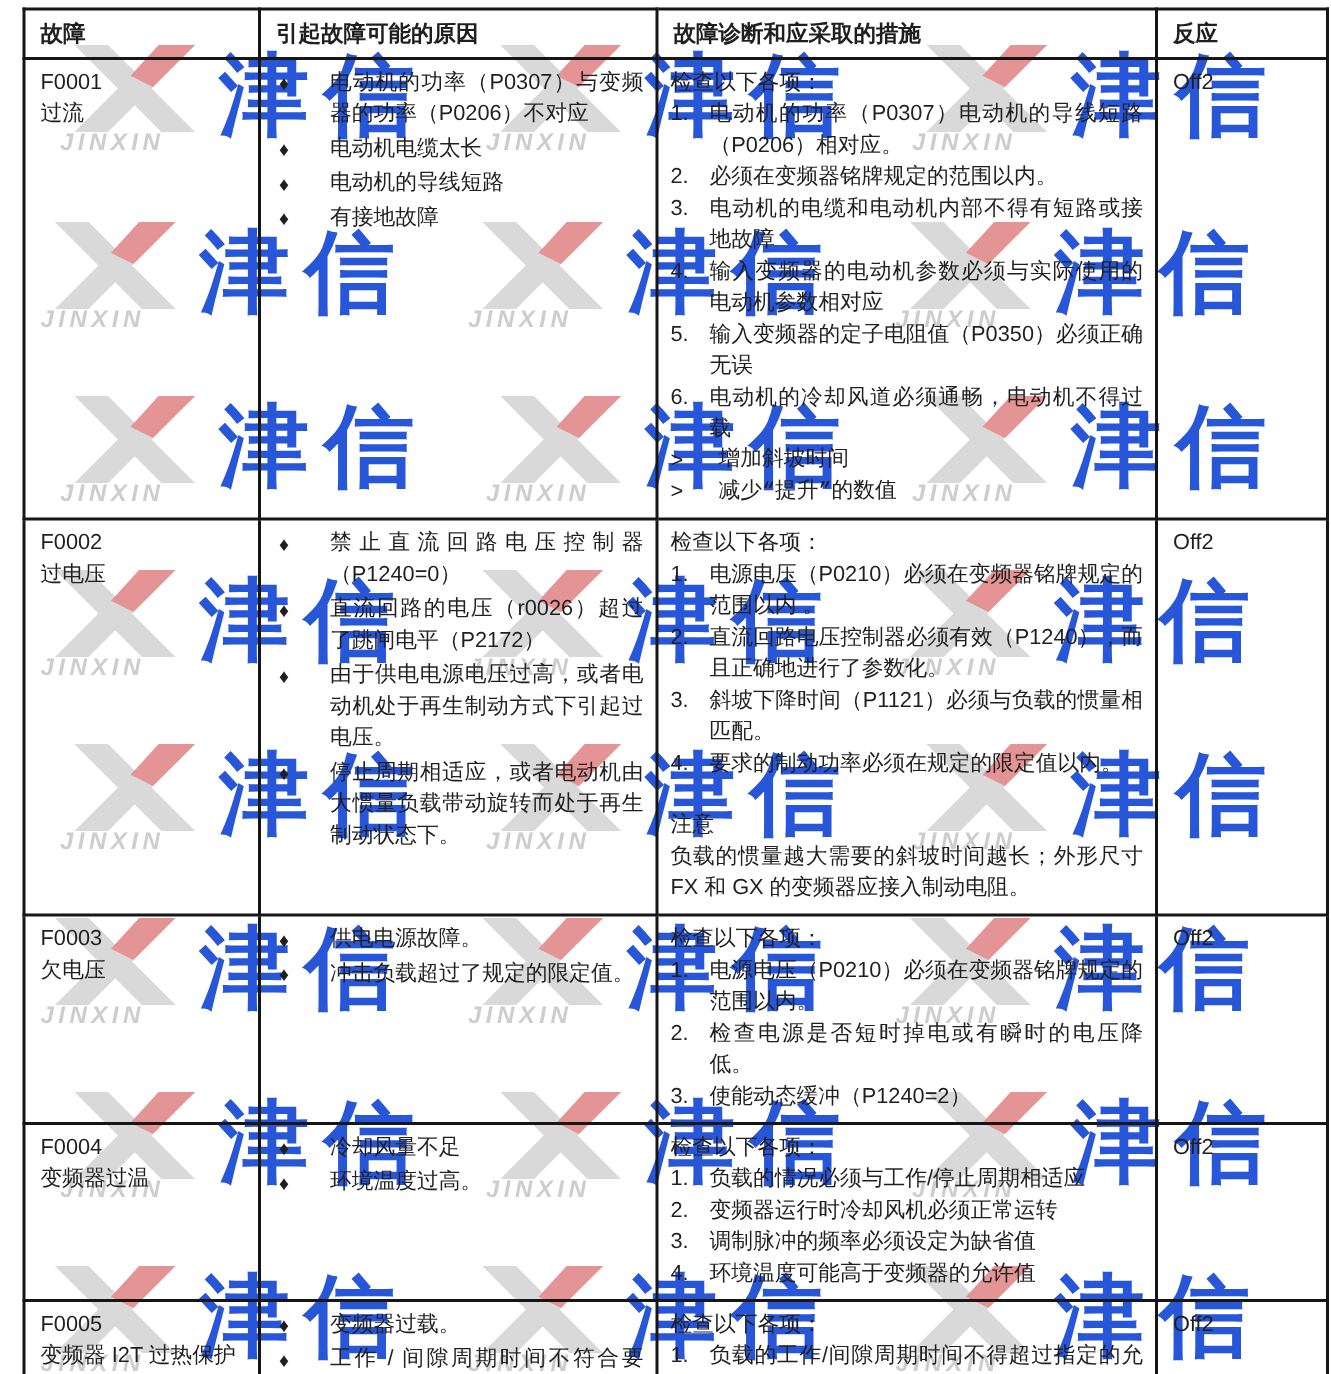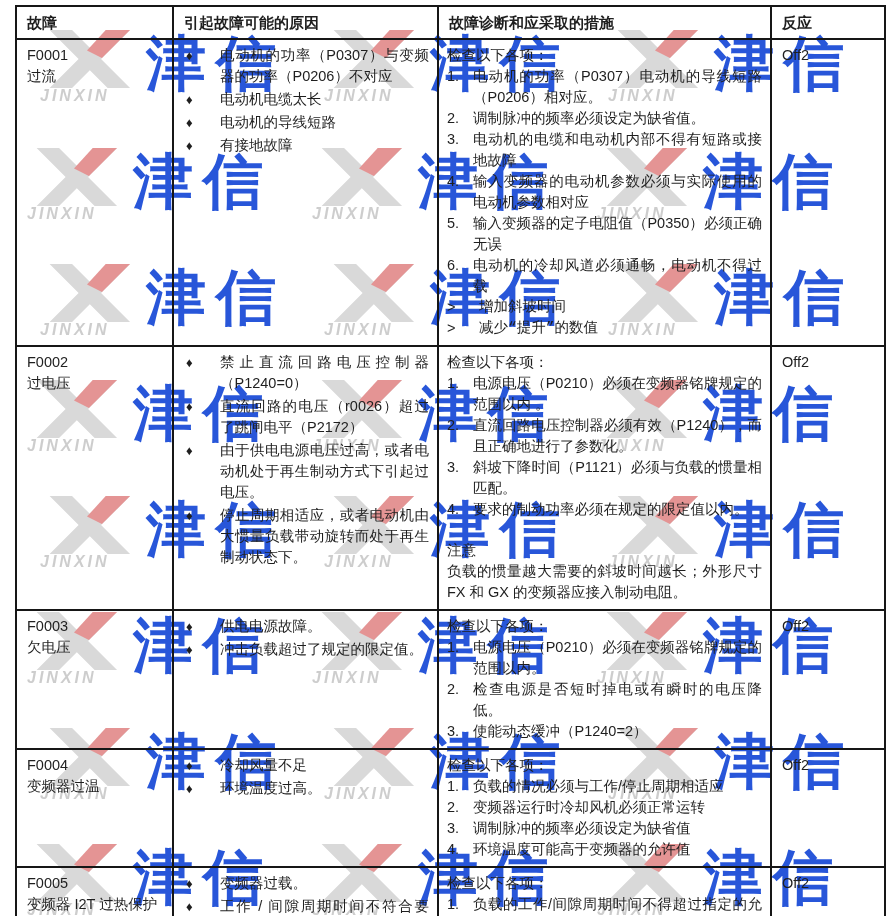--- a/index.html
+++ b/index.html
@@ -430,21 +430,21 @@
             </li>
           </ul>
     </td>
     <td class="col-diag">
       <div class="diag-intro">检查以下各项：</div>
       <ol class="diag-list">
             <li class="diag-item">
               <span class="diag-text">电动机的功率（P0307）电动机的导线短路（P0206）相对应。</span>
             </li>
             <li class="diag-item">
-              <span class="diag-text">调制脉冲的频率必须设定为缺省值。</span>
+              <span class="diag-text">必须在变频器铭牌规定的范围以内。</span>
             </li>
             <li class="diag-item">
               <span class="diag-text">电动机的电缆和电动机内部不得有短路或接地故障</span>
             </li>
             <li class="diag-item">
               <span class="diag-text">输入变频器的电动机参数必须与实际使用的电动机参数相对应</span>
             </li>
             <li class="diag-item">
               <span class="diag-text">输入变频器的定子电阻值（P0350）必须正确无误</span>
             </li>

